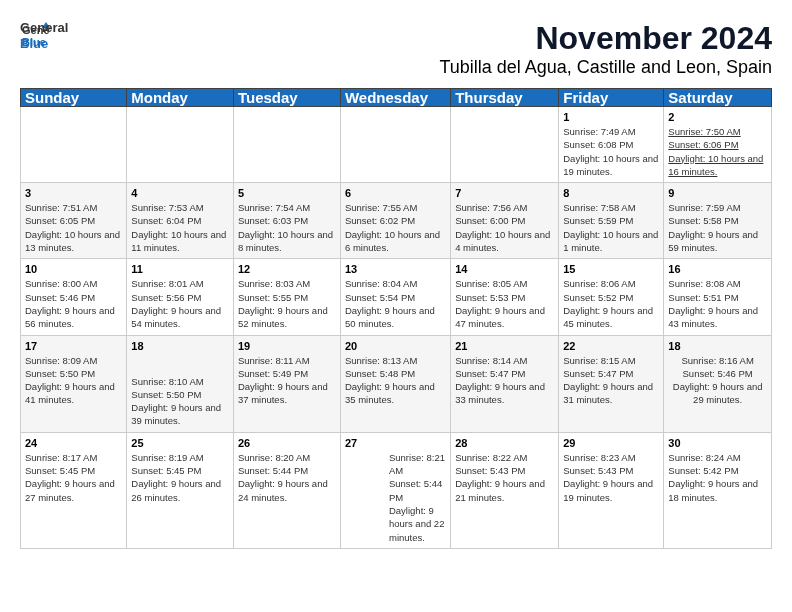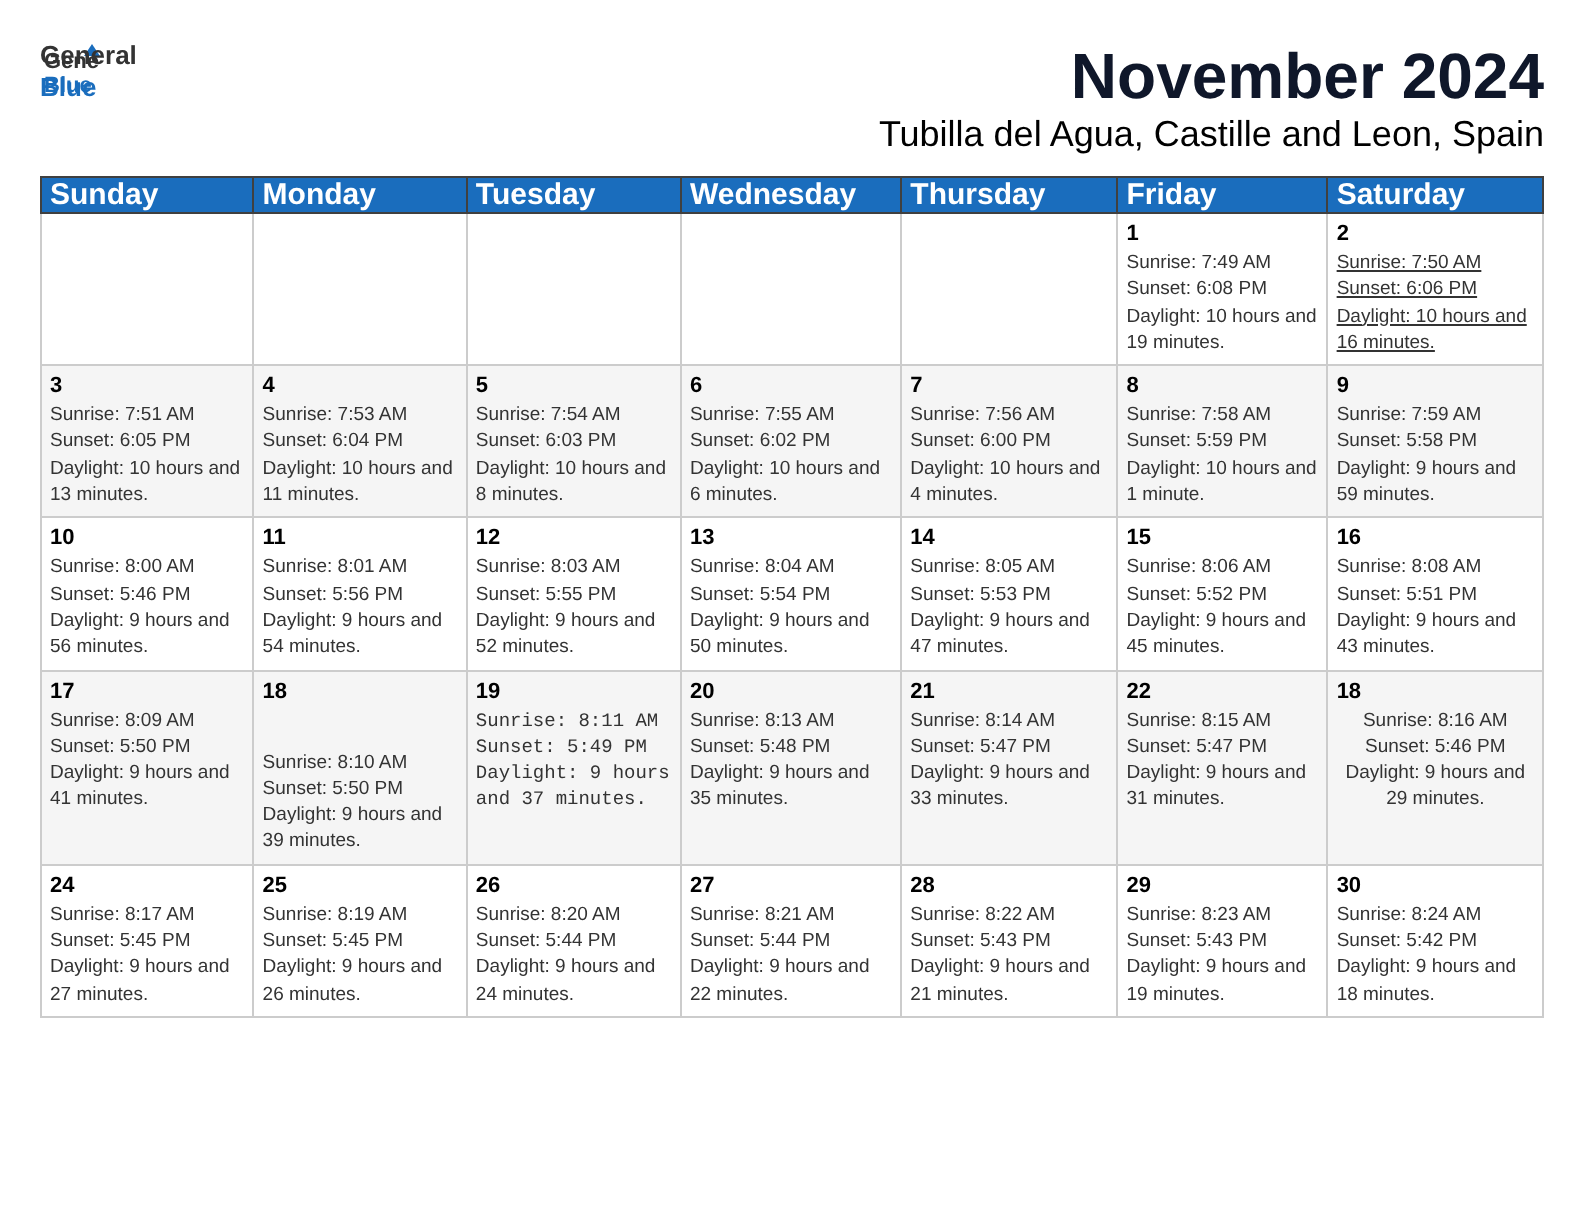--- a/index.html
+++ b/index.html
@@ -230,21 +230,21 @@
 Daylight: 9 hours and 41 minutes.</div>
         </td>
         <td>
           <div class="day-number">18</div>
           <div class="day-info" style="white-space: pre-line; margin-top: 23px;">Sunrise: 8:10 AM
 Sunset: 5:50 PM
 Daylight: 9 hours and 39 minutes.</div>
         </td>
         <td>
           <div class="day-number">19</div>
-          <div class="day-info" style="white-space: pre-line; font-family: Liberation Mono, monospace;">Sunrise: 8:11 AM
+          <div class="day-info" style="white-space: pre-line;">Sunrise: 8:11 AM
 Sunset: 5:49 PM
 Daylight: 9 hours and 37 minutes.</div>
         </td>
         <td>
           <div class="day-number">20</div>
           <div class="day-info" style="white-space: pre-line;">Sunrise: 8:13 AM
 Sunset: 5:48 PM
 Daylight: 9 hours and 35 minutes.</div>
         </td>
         <td>
@@ -280,21 +280,21 @@
 Daylight: 9 hours and 26 minutes.</div>
         </td>
         <td>
           <div class="day-number">26</div>
           <div class="day-info" style="white-space: pre-line;">Sunrise: 8:20 AM
 Sunset: 5:44 PM
 Daylight: 9 hours and 24 minutes.</div>
         </td>
         <td>
           <div class="day-number">27</div>
-          <div class="day-info" style="white-space: pre-line;">Sunrise: 8:21 AM
+          <div class="day-info" style="white-space: pre-line; margin-left: 44px;">Sunrise: 8:21 AM
 Sunset: 5:44 PM
 Daylight: 9 hours and 22 minutes.</div>
         </td>
         <td>
           <div class="day-number">28</div>
           <div class="day-info" style="white-space: pre-line;">Sunrise: 8:22 AM
 Sunset: 5:43 PM
 Daylight: 9 hours and 21 minutes.</div>
         </td>
         <td>

